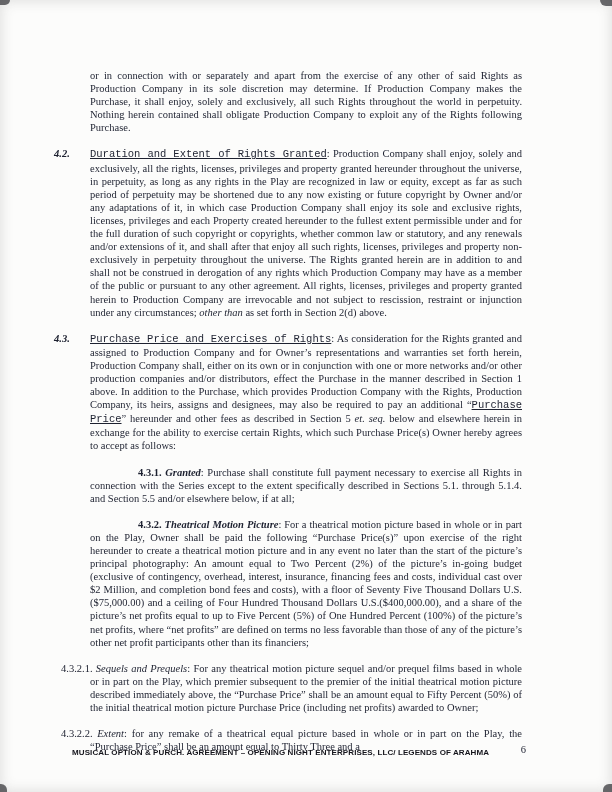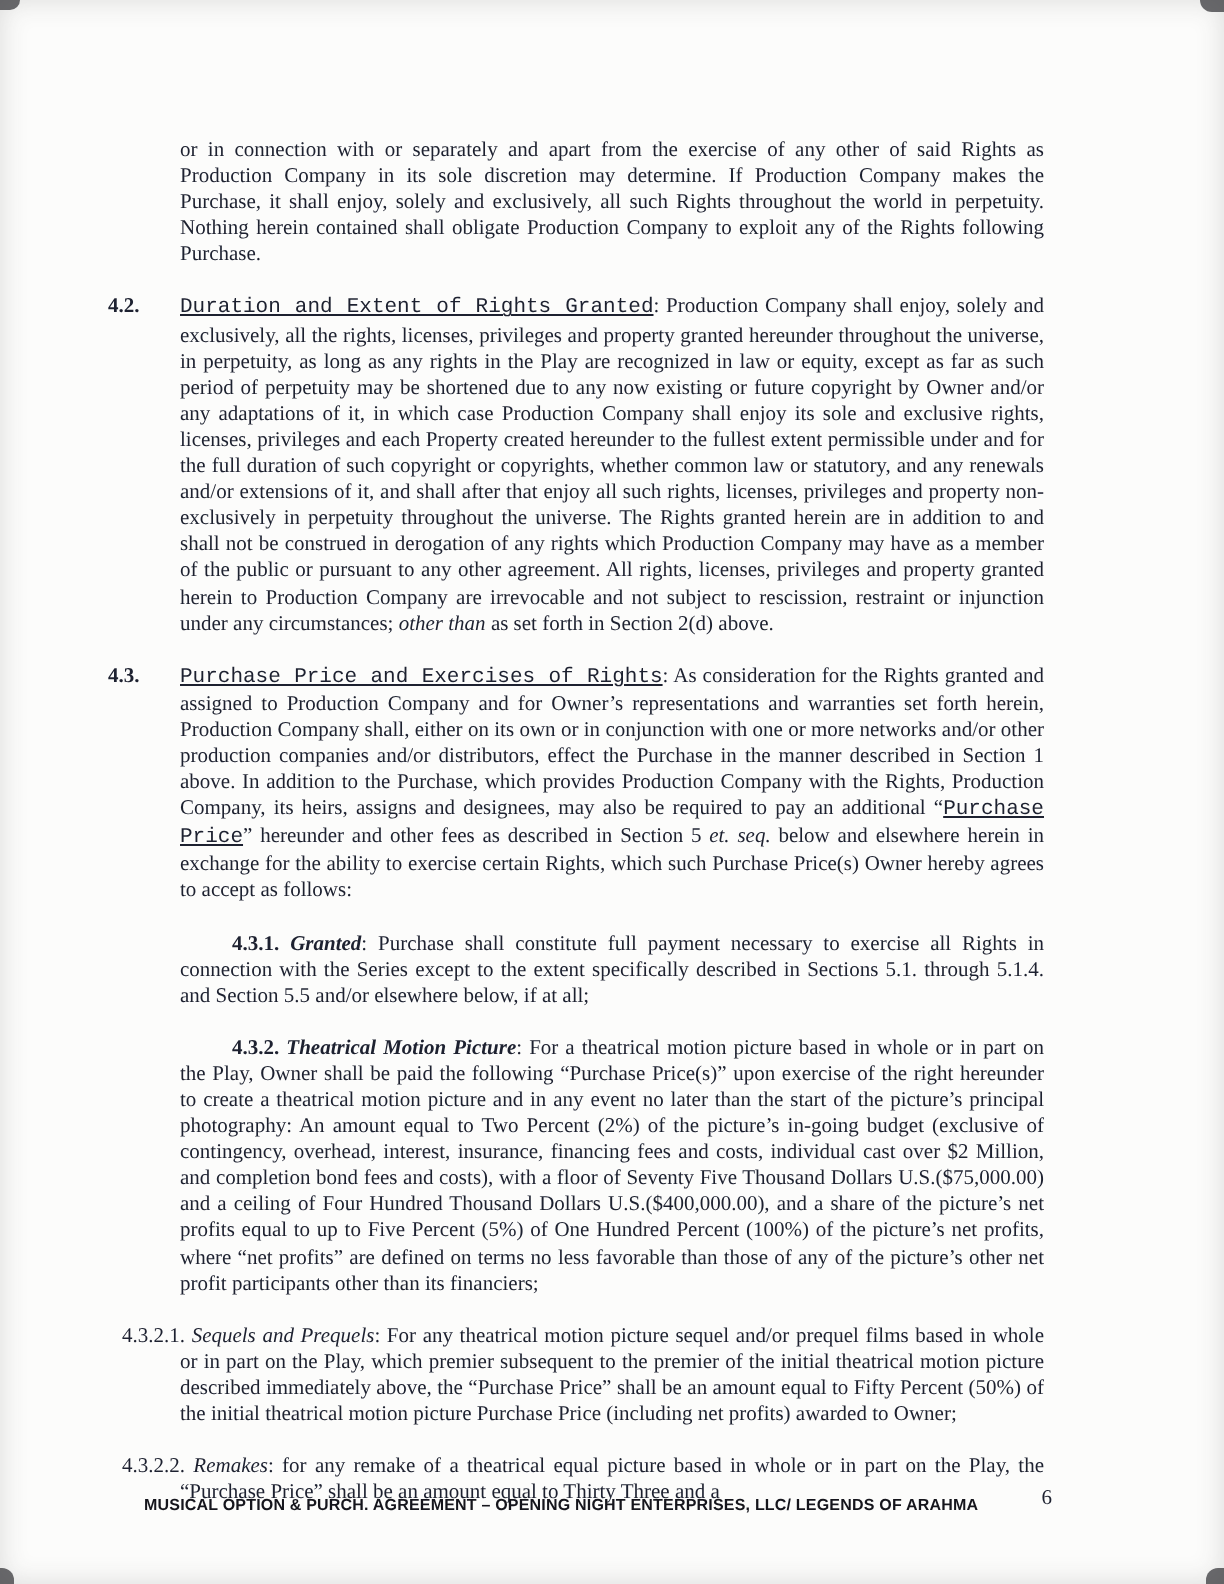--- a/index.html
+++ b/index.html
@@ -12,24 +12,24 @@
     font-size:10.5px;
     line-height:13.1px;
     color:#1d2130;
     overflow:hidden;
     box-shadow: inset 0 0 14px rgba(60,60,60,0.18);
   }
   .content { position:absolute; left:90px; right:90px; top:69px; }
   .content p { margin:0 0 13px 0; text-align:justify; }
   .indent1 { margin-left:36px; }
   .sec { position:relative; margin-left:36px; }
-  .sec-num { position:absolute; left:-36px; top:0; font-weight:bold; }
+  .sec-num { position:absolute; left:-36px; top:0; font-weight:bold;font-style:italic; }
   .sub1 { margin-left:36px; text-indent:26px; }
   .sub2 { margin-left:87px; text-indent:-29px; }
-  .b  { font-weight:bold; }
+  .b  { font-weight:bold;margin-left:22px; }
   .i  { font-style:italic; }
   .bi { font-weight:bold; font-style:italic; }
   .u  { text-decoration:underline;font-family:Liberation Mono, monospace; }
   .footer-line {
     position:absolute; left:72px; top:746px;
     font-family:"Liberation Sans", sans-serif;
     font-weight:bold; font-size:8px; letter-spacing:0.1px;
     color:#15151c; white-space:nowrap;
   }
   .page-number {
@@ -55,21 +55,21 @@
     <p class="sec"><span class="sec-num">4.2.</span><span class="u">Duration and Extent of Rights Granted</span><span>: Production Company shall enjoy, solely and exclusively, all the rights, licenses, privileges and property granted hereunder throughout the universe, in perpetuity, as long as any rights in the Play are recognized in law or equity, except as far as such period of perpetuity may be shortened due to any now existing or future copyright by Owner and/or any adaptations of it, in which case Production Company shall enjoy its sole and exclusive rights, licenses, privileges and each Property created hereunder to the fullest extent permissible under and for the full duration of such copyright or copyrights, whether common law or statutory, and any renewals and/or extensions of it, and shall after that enjoy all such rights, licenses, privileges and property non-exclusively in perpetuity throughout the universe.  The Rights granted herein are in addition to and shall not be construed in derogation of any rights which Production Company may have as a member of the public or pursuant to any other agreement.  All rights, licenses, privileges and property granted herein to Production Company are irrevocable and not subject to rescission, restraint or injunction under any circumstances; </span><span class="i">other than</span><span> as set forth in Section 2(d) above.</span></p>
 
     <p class="sec"><span class="sec-num">4.3.</span><span class="u">Purchase Price and Exercises of Rights</span><span>: As consideration for the Rights granted and assigned to Production Company and for Owner’s representations and warranties set forth herein, Production Company shall, either on its own or in conjunction with one or more networks and/or other production companies and/or distributors, effect the Purchase in the manner described in Section 1 above.  In addition to the Purchase, which provides Production Company with the Rights, Production Company, its heirs, assigns and designees, may also be required to pay an additional “</span><span class="u">Purchase Price</span><span>” hereunder and other fees as described in Section 5 </span><span class="i">et. seq.</span><span> below and elsewhere herein in exchange for the ability to exercise certain Rights, which such Purchase Price(s) Owner hereby agrees to accept as follows:</span></p>
 
     <p class="sub1"><span class="b">4.3.1.</span><span>&nbsp;</span><span class="bi">Granted</span><span>: Purchase shall constitute full payment necessary to exercise all Rights in connection with the Series except to the extent specifically described in Sections 5.1. through 5.1.4. and Section 5.5 and/or elsewhere below, if at all;</span></p>
 
     <p class="sub1"><span class="b">4.3.2.</span><span>&nbsp;</span><span class="bi">Theatrical Motion Picture</span><span>: For a theatrical motion picture based in whole or in part on the Play, Owner shall be paid the following “Purchase Price(s)” upon exercise of the right hereunder to create a theatrical motion picture and in any event no later than the start of the picture’s principal photography: An amount equal to Two Percent (2%) of the picture’s in-going budget (exclusive of contingency, overhead, interest, insurance, financing fees and costs, individual cast over $2 Million, and completion bond fees and costs), with a floor of Seventy Five Thousand Dollars U.S.($75,000.00) and a ceiling of Four Hundred Thousand Dollars U.S.($400,000.00), and a share of the picture’s net profits equal to up to Five Percent (5%) of One Hundred Percent (100%) of the picture’s net profits, where “net profits” are defined on terms no less favorable than those of any of the picture’s other net profit participants other than its financiers;</span></p>
 
     <p class="sub2"><span>4.3.2.1.</span><span>&nbsp;</span><span class="i">Sequels and Prequels</span><span>: For any theatrical motion picture sequel and/or prequel films based in whole or in part on the Play, which premier subsequent to the premier of the initial theatrical motion picture described immediately above, the “Purchase Price” shall be an amount equal to Fifty Percent (50%) of the initial theatrical motion picture Purchase Price (including net profits) awarded to Owner;</span></p>
 
-    <p class="sub2"><span>4.3.2.2.</span><span>&nbsp;</span><span class="i">Remakes</span><span>: for any remake of a theatrical equal picture based in whole or in part on the Play, the “Purchase Price” shall be an amount equal to Thirty Three and a</span></p>
+    <p class="sub2"><span>4.3.2.2.</span><span>&nbsp;</span><span class="i">Extent</span><span>: for any remake of a theatrical equal picture based in whole or in part on the Play, the “Purchase Price” shall be an amount equal to Thirty Three and a</span></p>
 
   </div>
 
   <div class="footer-line">MUSICAL OPTION &amp; PURCH. AGREEMENT – OPENING NIGHT ENTERPRISES, LLC/ LEGENDS OF ARAHMA</div>
   <div class="page-number">6</div>
 
   <div class="scan-corner c-tl"></div>
   <div class="scan-corner c-tr"></div>
   <div class="scan-corner c-bl"></div>
   <div class="scan-corner c-br"></div>

